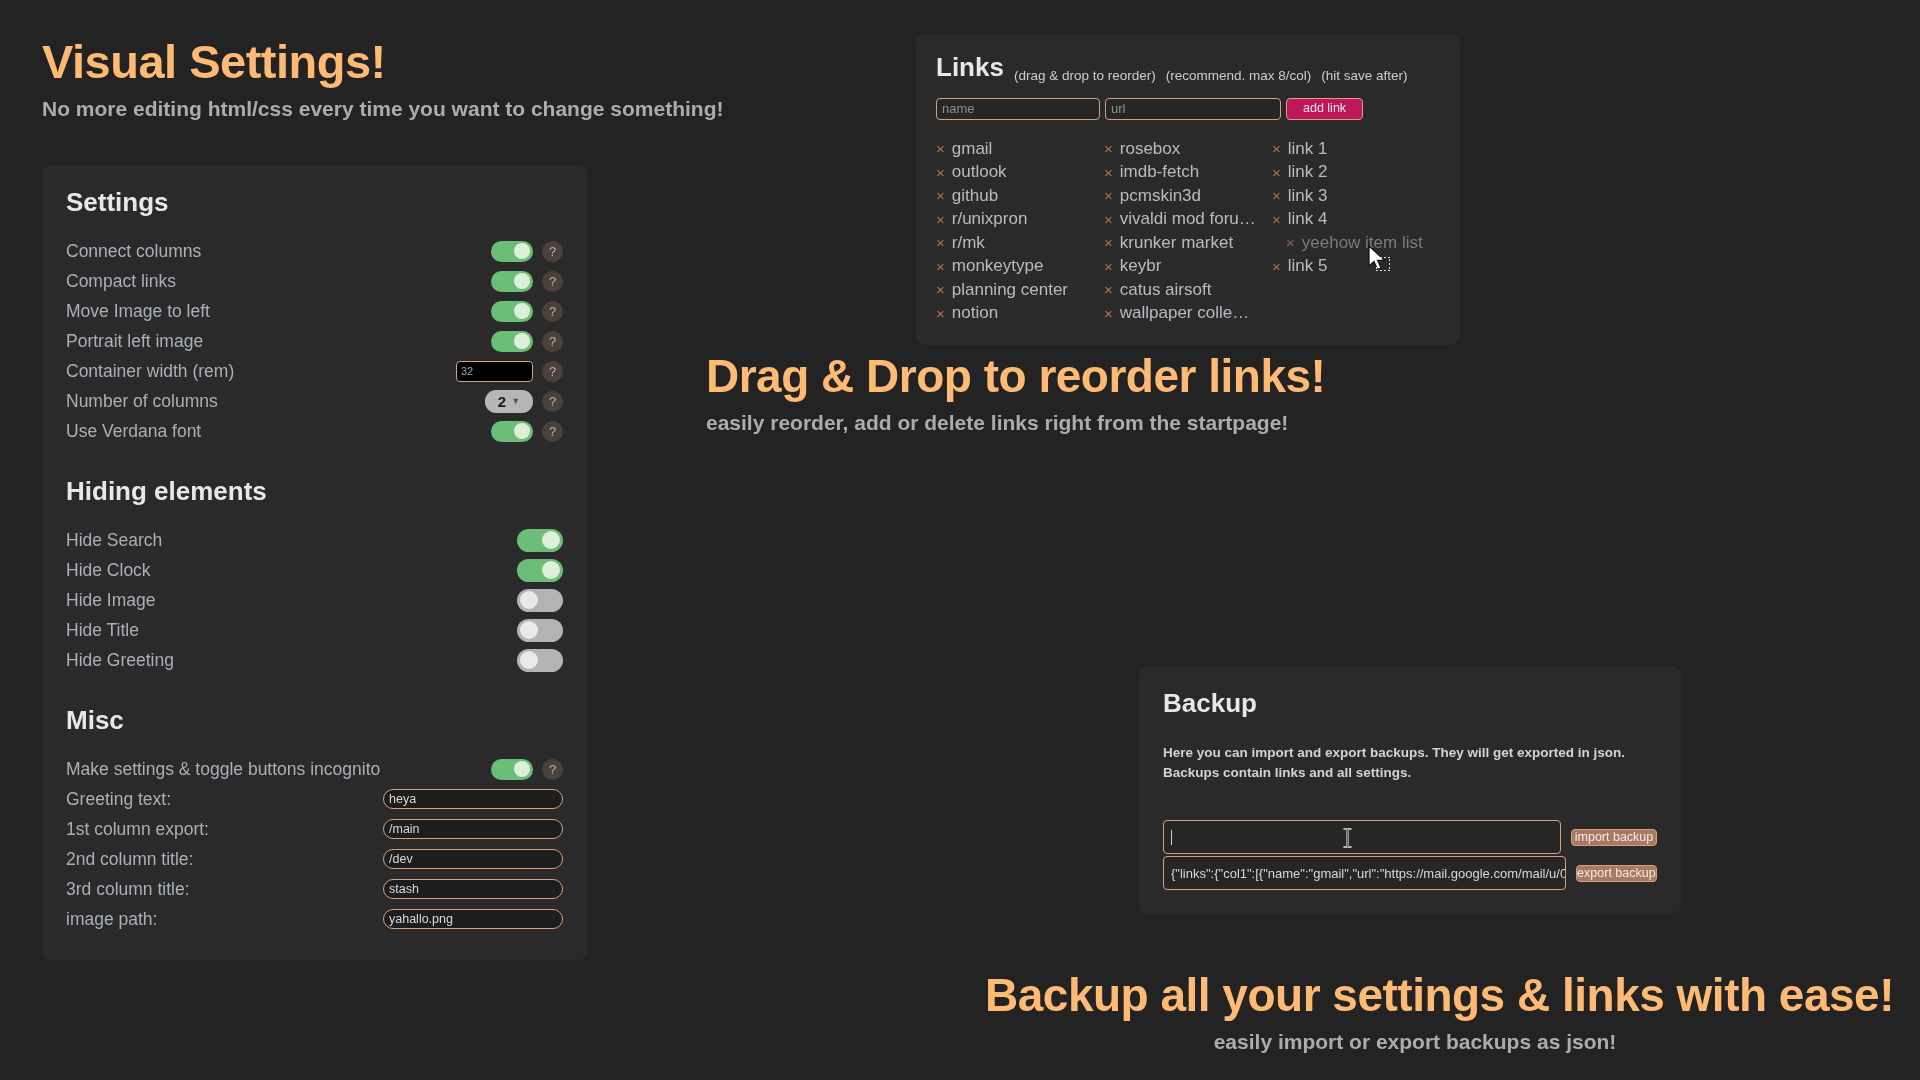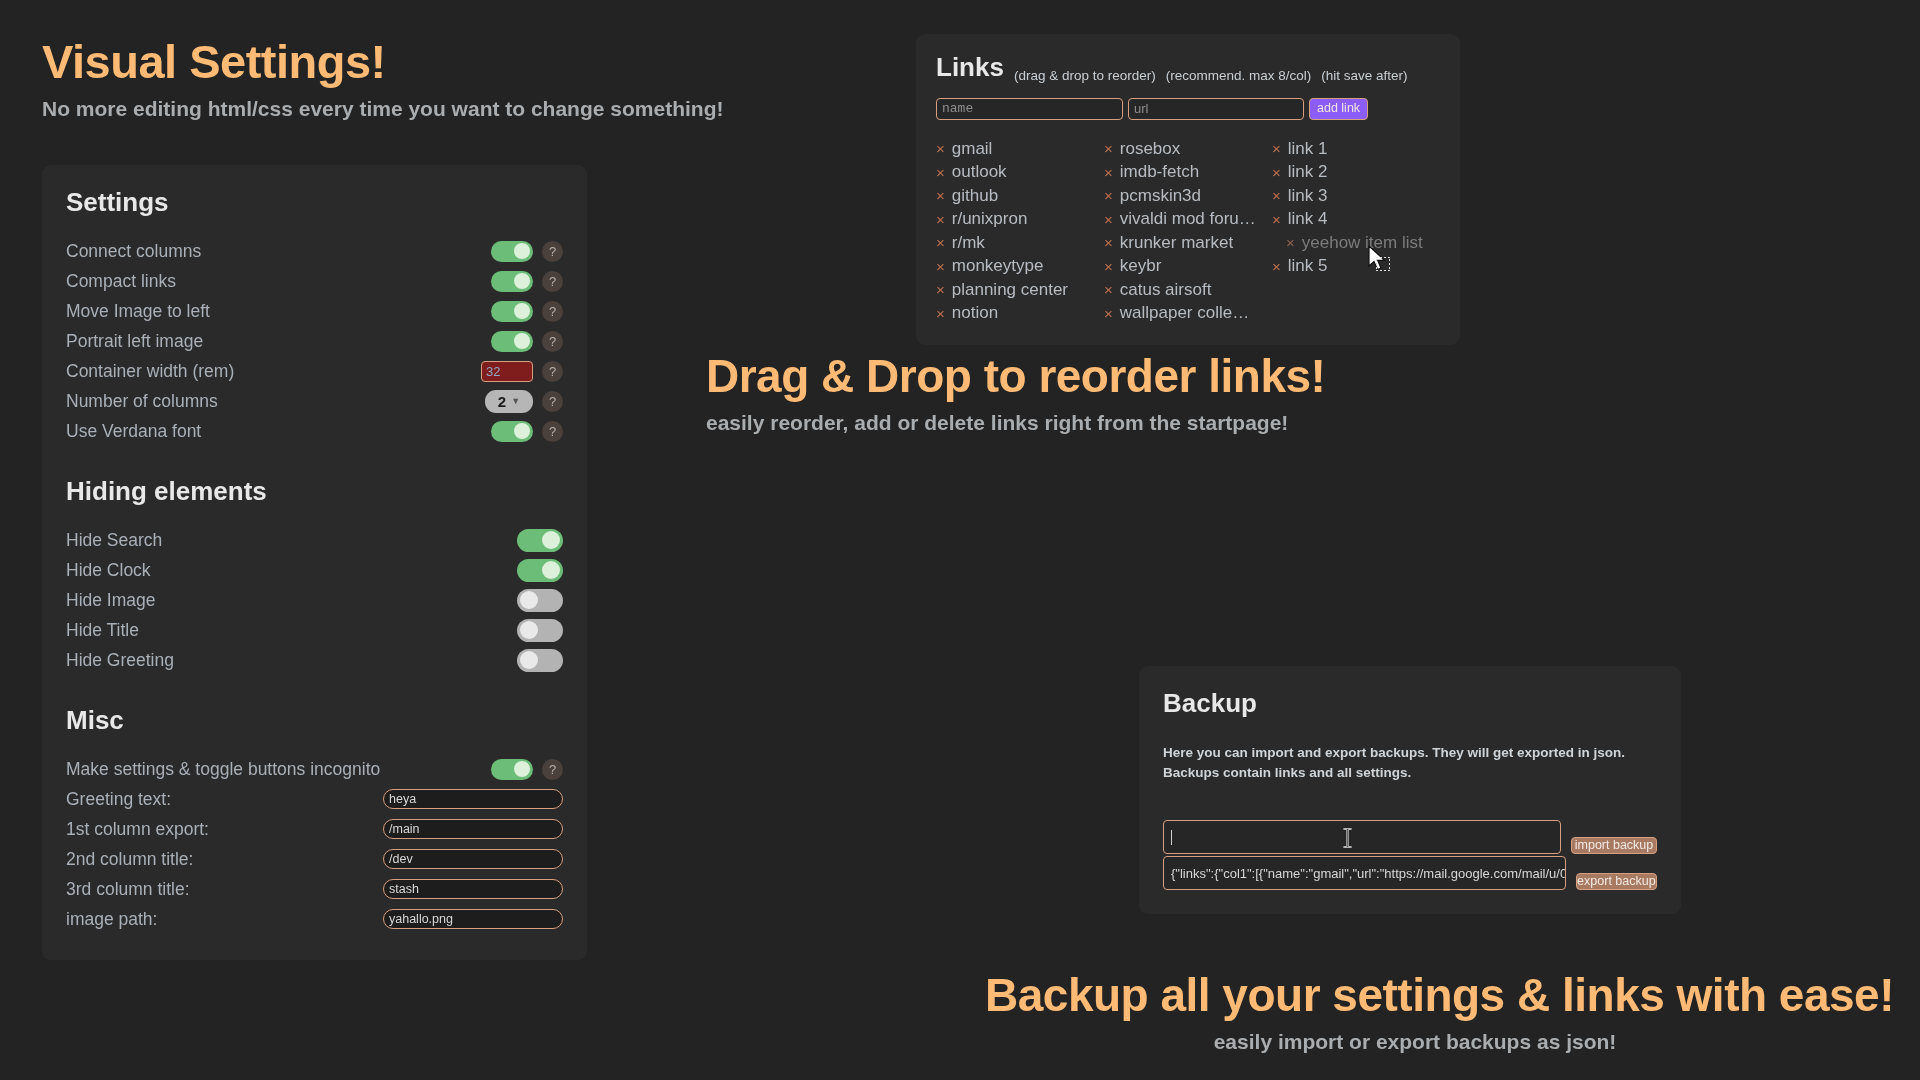--- a/index.html
+++ b/index.html
@@ -71,22 +71,22 @@
   
   .help {
     width: 21px; height: 21px; border-radius: 50%;
     background: #4a403c; color: #b9b0ac;
     font-size: 13px; display: flex; align-items: center; justify-content: center;
     flex: 0 0 auto; font-weight: 400;
   }
 
   
   .numbox {
-    width: 52px; height: 21px; border: 1.5px solid #d69f80; border-radius: 4px;
-    background: #7f1d1d; color: #8fa8c4; font-size: 13px;
+    width: 77px; height: 21px; border: 1.5px solid #d69f80; border-radius: 4px;
+    background: #000000; color: #8fa8c4; font-size: 11px;
     padding: 0 4px; line-height: 19px;
   }
   
   .selbox {
     min-width: 48px; height: 23px; border-radius: 11px;
     background: #b6b6b6; color: #1a1a1a; font-size: 15px; font-weight: 700;
     display: flex; align-items: center; justify-content: center; gap: 5px;
     padding: 0 8px;
   }
   .selbox .chev { font-size: 9px; color:#555; }
@@ -105,26 +105,26 @@
   }
   .links-head { display: flex; align-items: flex-end; gap: 10px; }
   .links-head .title { font-size: 26px; font-weight: 700; color: #e8e8e8; }
   .links-head .note { font-size: 13.5px; color: #c8cfd4; }
   .links-inputs { display: flex; gap: 5px; margin-top: 15px; }
   .lin {
     height: 22px; border: 1.5px solid #d69f80; border-radius: 4px;
     background: #262626; color: #8e8e8e; font-size: 13px;
     padding: 0 5px; line-height: 20px;
   }
-  .lin.name { width: 187px; font-family: Liberation Mono, monospace; }
+  .lin.name { width: 164px; }
   .lin.url  { width: 176px; }
   .btn-addlink {
     height: 22px; border: 1.5px solid #d69f80; border-radius: 4px;
-    background: #8b5cf6; color: #f0e6e0; font-size: 12.5px;
-    padding: 0 7px; line-height: 19px;
+    background: #be185d; color: #f0e6e0; font-size: 12.5px;
+    padding: 0 16px; line-height: 19px;
   }
   .link-cols { display: flex; margin-top: 17px; gap: 0; }
   .link-col { width: 173px; }
   .link-item {
     display: flex; align-items: center; gap: 7px;
     font-size: 17px; color: #b6bcc2; height: 23.5px;
     white-space: nowrap; overflow: hidden;
   }
   .link-item .x { color: #bf6f4d; font-size: 15px; line-height: 1; }
   .link-item.ghost { color: #7c7c7c; margin-left: 14px; }
@@ -134,21 +134,21 @@
   .cursor { position: absolute; width: 0; height: 0; pointer-events: none; }
   .cursor svg { display: block; }
 
   
   #backup-panel {
     position: absolute; left: 1139px; top: 666px;
     width: 542px; padding: 22px 24px 24px 24px;
   }
   #backup-panel .sec-head { margin-bottom: 24px; }
   .bk-desc { font-size: 13.5px; color: #ced4d8; line-height: 1.45; font-weight: 700;}
-  .bk-row { display: flex; gap: 10px; align-items: flex-end; }
+  .bk-row { display: flex; gap: 10px; align-items: center; }
   .bk-rows { margin-top: 38px; }
   .bk-input {
     flex: 1 1 auto; height: 34px; border: 1.5px solid #d69f80; border-radius: 4px;
     background: #262626; color: #d8d8d8; font-size: 13px;
     padding: 0 7px; display: flex; align-items: center;
     overflow: hidden; white-space: nowrap; position: relative;
   }
   .bk-input .caret {
     display:inline-block; width:1px; height:15px; background:#cfcfcf; margin-right:1px;
   }

